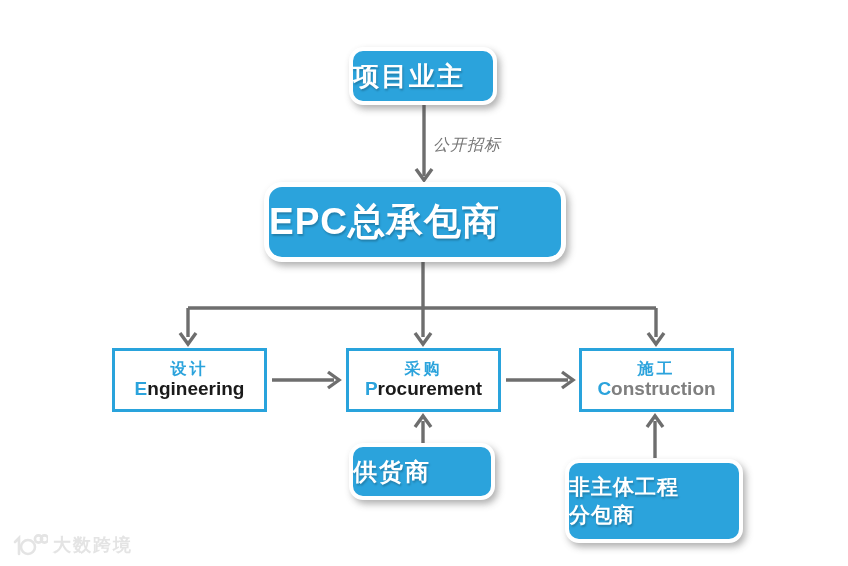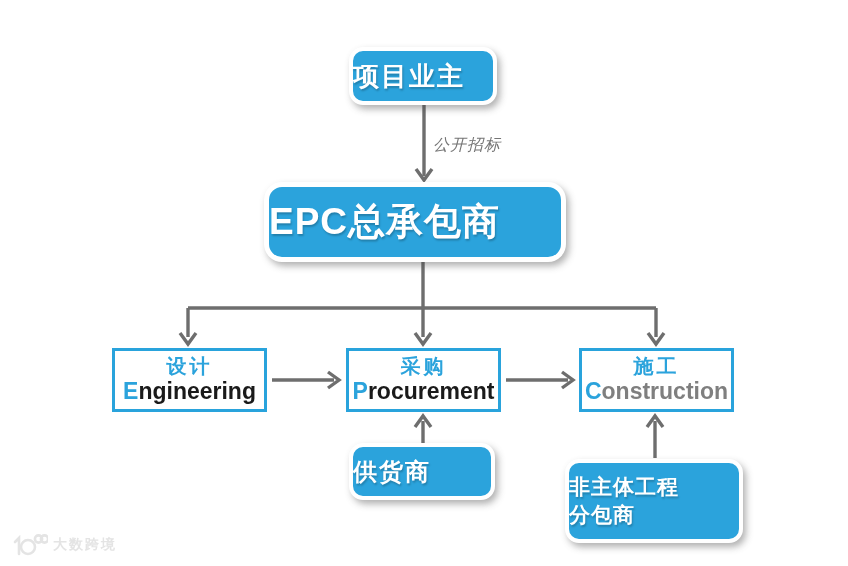--- a/index.html
+++ b/index.html
@@ -68,26 +68,26 @@
     align-items: center;
     justify-content: center;
     text-align: center;
   }
   #node-engineering { left: 112px; }
   #node-procurement { left: 346px; }
   #node-construction{ left: 579px; }
   .zh {
     color: var(--primary-blue);
     font-weight: bold;
-    font-size: 20px;
+    font-size: 16px;
     letter-spacing: 3px;
     line-height: 1.15;
   }
   .en {
-    font-size: 23px;
+    font-size: 19px;
     font-weight: bold;
     line-height: 1.15;
   }
   .en .first-letter { color: var(--primary-blue); }
   .en.dark { color: var(--en-dark); }
   .en.gray { color: var(--en-gray); }
   .edge-label {
     position: absolute;
     left: 433px;
     top: 135px;
@@ -97,21 +97,21 @@
     font-style: italic;
   }
   .watermark {
     position: absolute;
     left: 12px;
     top: 533px;
     display: flex;
     align-items: center;
     gap: 5px;
     color: var(--watermark-gray);
-    font-size: 14px;
+    font-size: 18px;
     font-weight: bold;
     letter-spacing: 2px;
     user-select: none;
   }
   .brand-logo { display: block; }
 </style>
 </head>
 <body>
 
 <div class="canvas">

